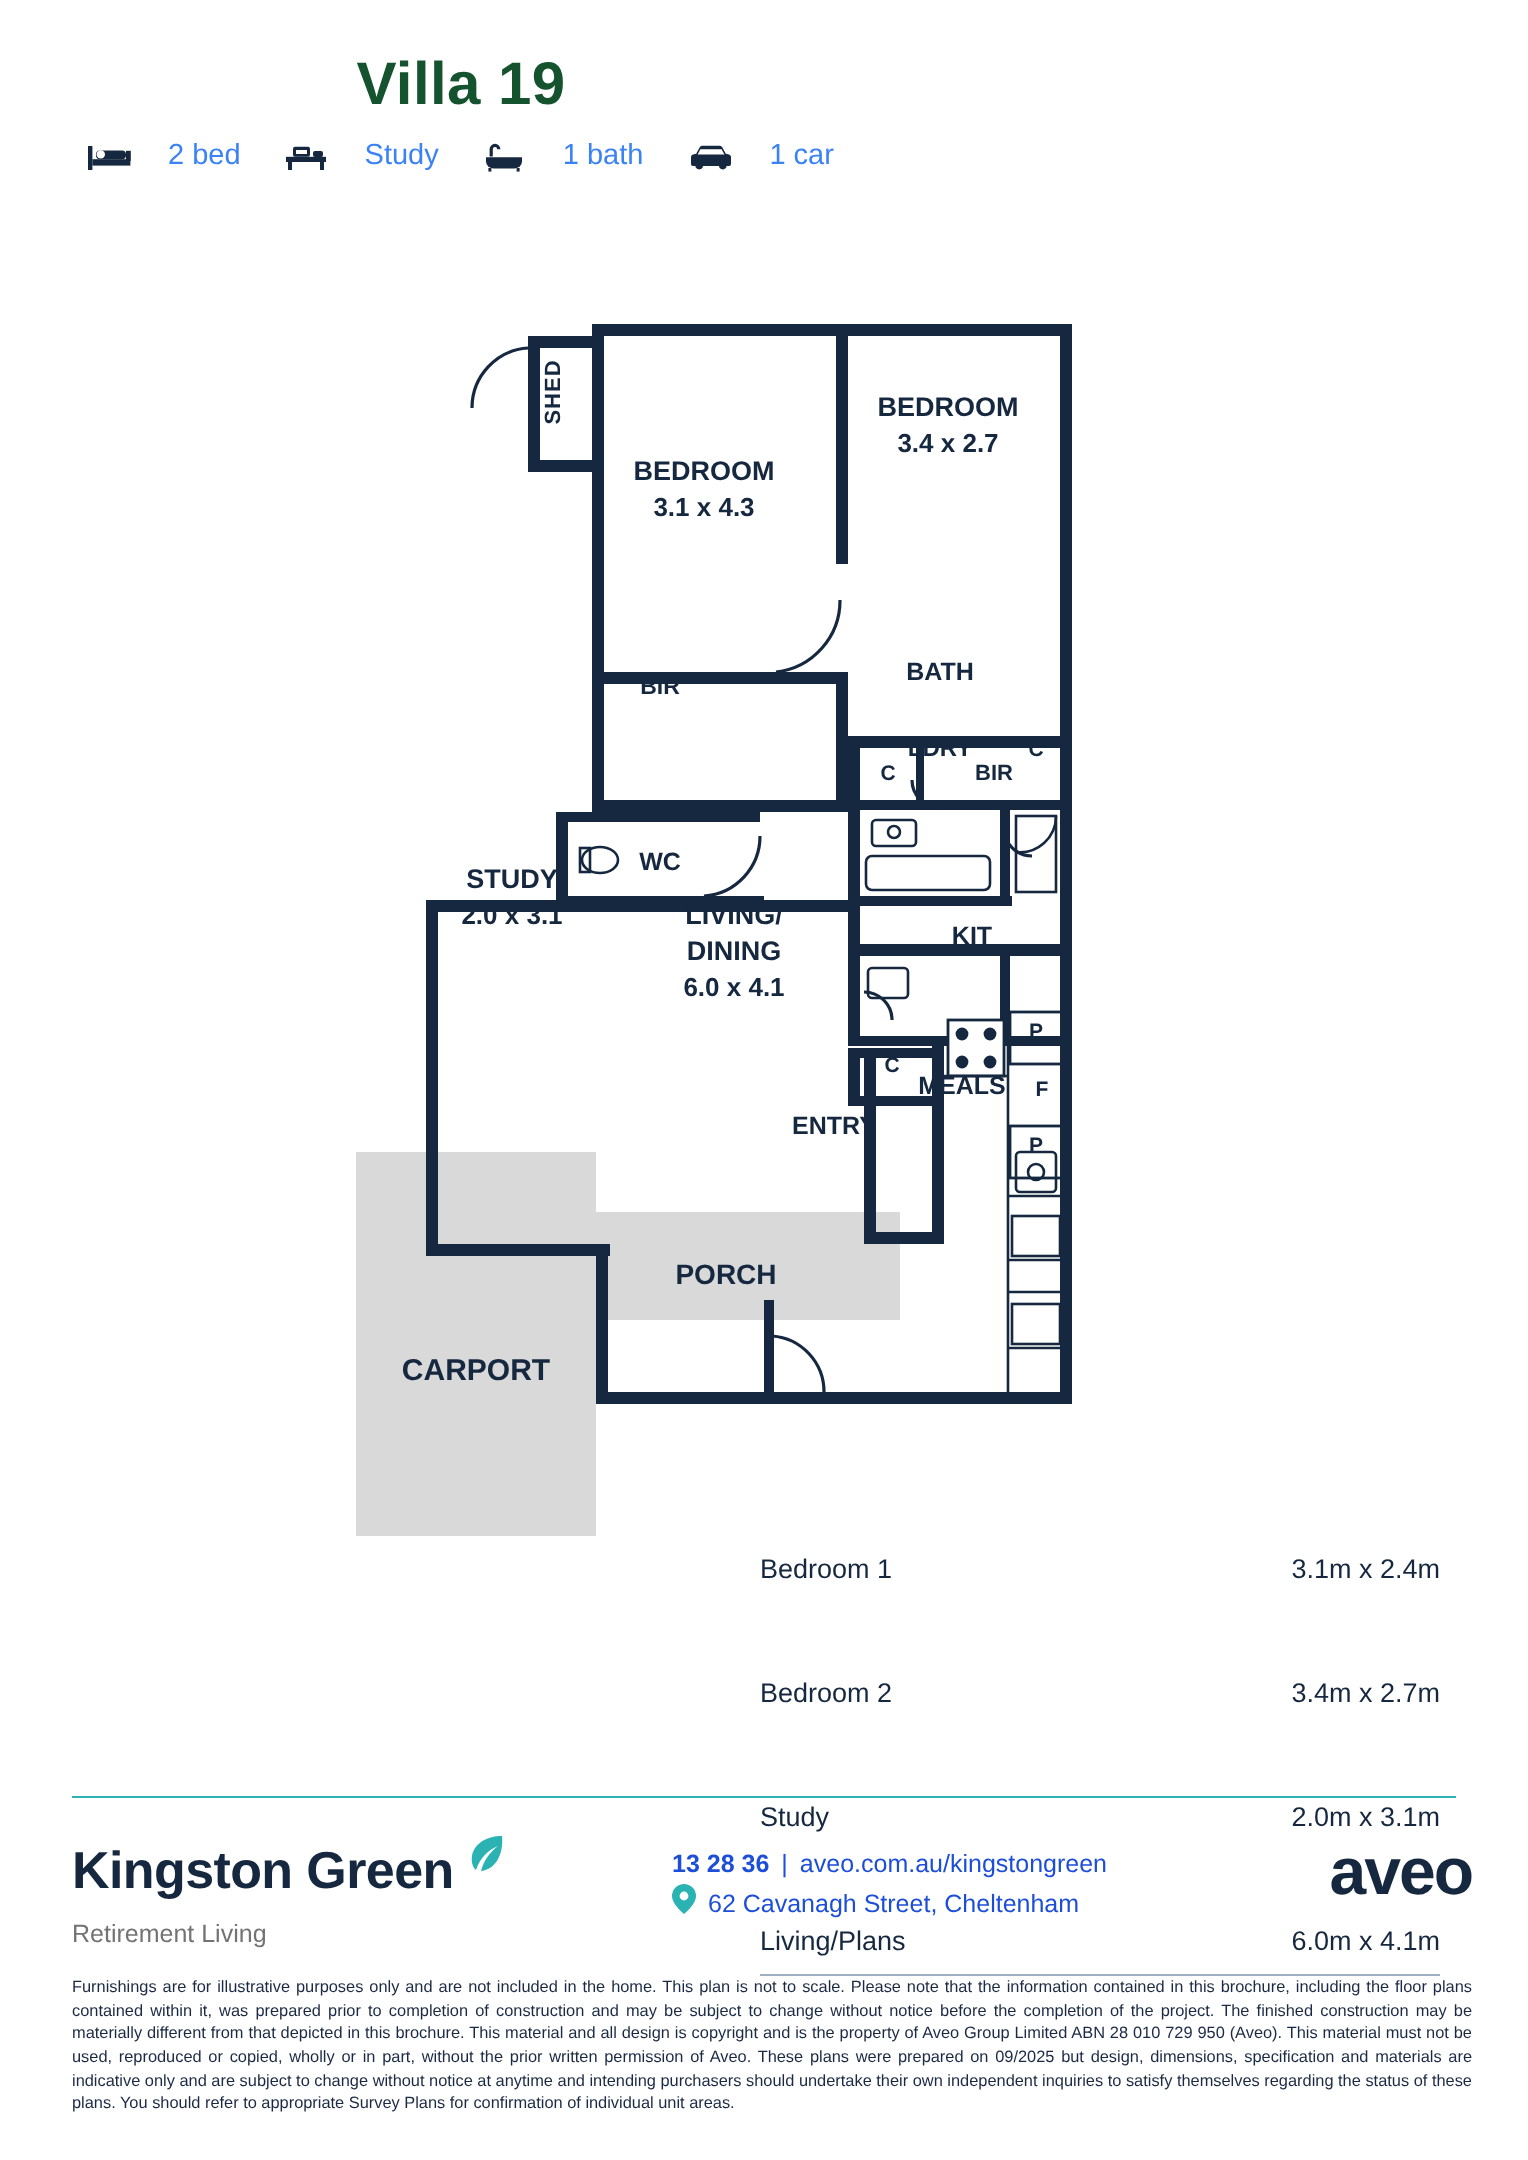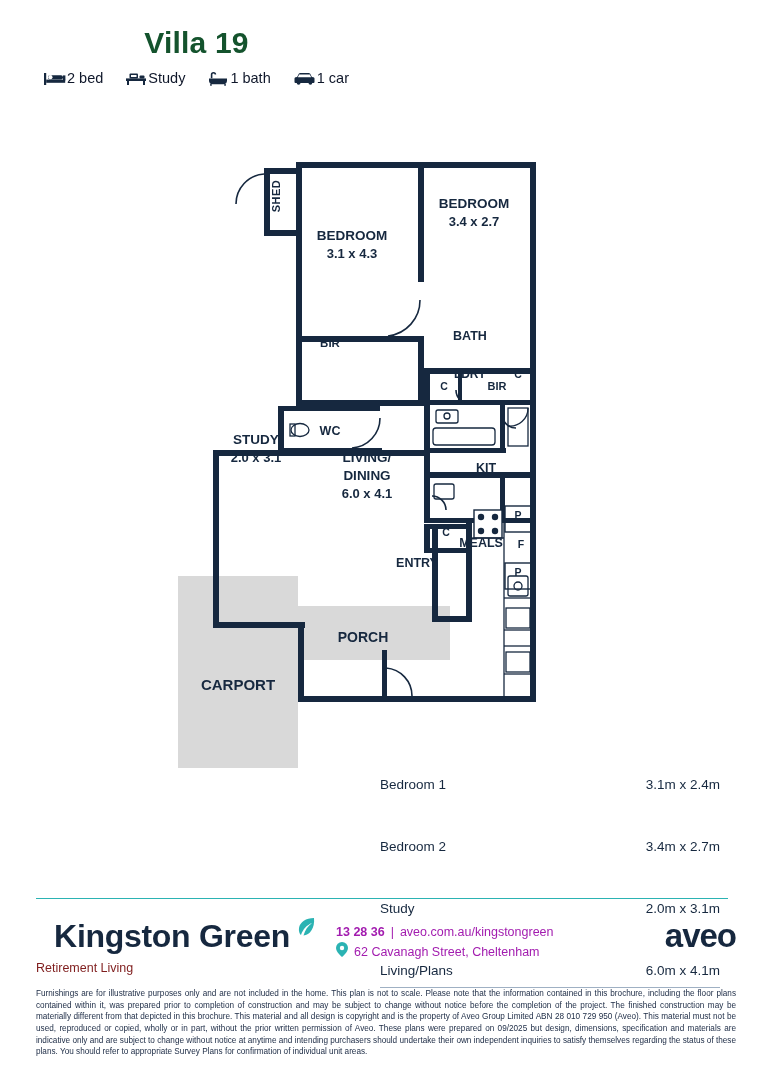--- a/index.html
+++ b/index.html
@@ -18,21 +18,21 @@
   #header { position: absolute; left: 44px; top: 26px; }
   #title {
     font-size: 30px;
     font-weight: bold;
     color: #14532d;
     letter-spacing: .2px;
     margin: 0 0 10px 0;
     text-align: center;
   }
   #feature-row { display: flex; align-items: center; gap: 22px; }
-  .feature { display: flex; align-items: center; gap: 1px; font-size: 14.5px; color: #0f172a; }
+  .feature { display: flex; align-items: center; gap: 18px; font-size: 14.5px; color: #3b82f6; }
   .feature svg { display: block; }
 
   
   #plan {
     position: absolute;
     left: 0; top: 128px;
     width: 764px; height: 640px;
   }
   #plan svg { display: block; }
 
@@ -56,25 +56,25 @@
 
   
   #footer-rule {
     position: absolute; left: 36px; top: 898px;
     width: 692px; height: 1px; background: #2bb3b3;
   }
   #footer { position: absolute; left: 36px; top: 915px; width: 700px; }
   #footer-top { display: flex; align-items: flex-start; }
   #brand { width: 300px; }
   #brand-name {
-    font-size: 32px; font-weight: bold; color: #16283f; letter-spacing: -0.3px;
-    display: flex; align-items: center; gap: 2px; justify-content: center;
-  }
-  #brand-sub { font-size: 12.5px; color: #7f1d1d; margin-top: 4px; }
-  #contact { padding-top: 8px; font-size: 12.5px; color: #a21caf; line-height: 1.55; }
+    font-size: 26px; font-weight: bold; color: #16283f; letter-spacing: -0.3px;
+    display: flex; align-items: center; gap: 2px;
+  }
+  #brand-sub { font-size: 12.5px; color: #737373; margin-top: 4px; }
+  #contact { padding-top: 8px; font-size: 12.5px; color: #1d4ed8; line-height: 1.55; }
   #contact .line { display: flex; align-items: center; gap: 6px; }
   #aveo {
     margin-left: auto;
     font-size: 33px; font-weight: bold; color: #16283f;
     letter-spacing: -1px; padding-top: 2px;
   }
   #disclaimer {
     position: absolute; left: 36px; top: 988px; width: 700px;
     font-size: 8.2px; line-height: 1.42; color: #1b2a44; text-align: justify;
   }

